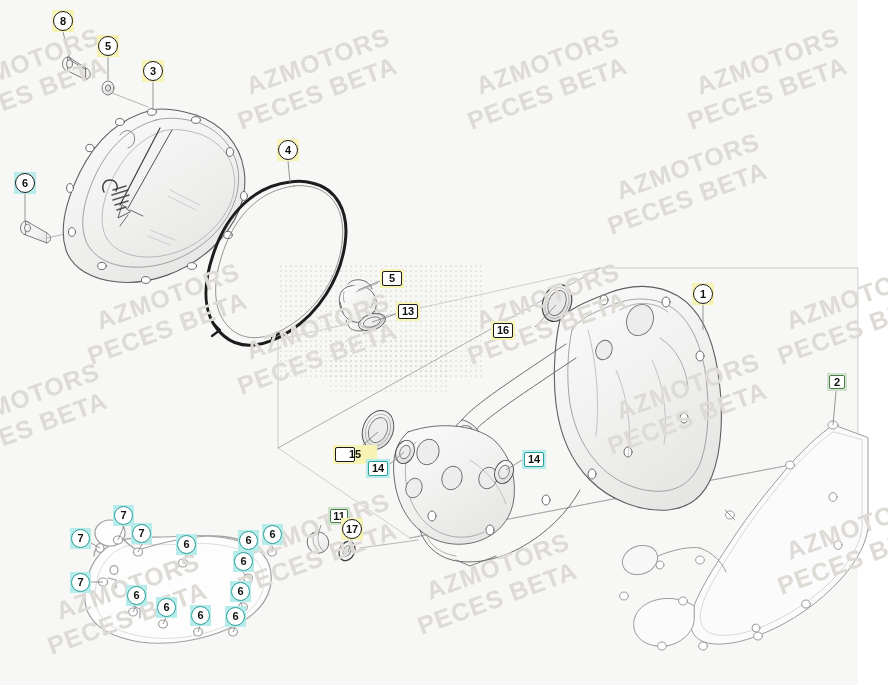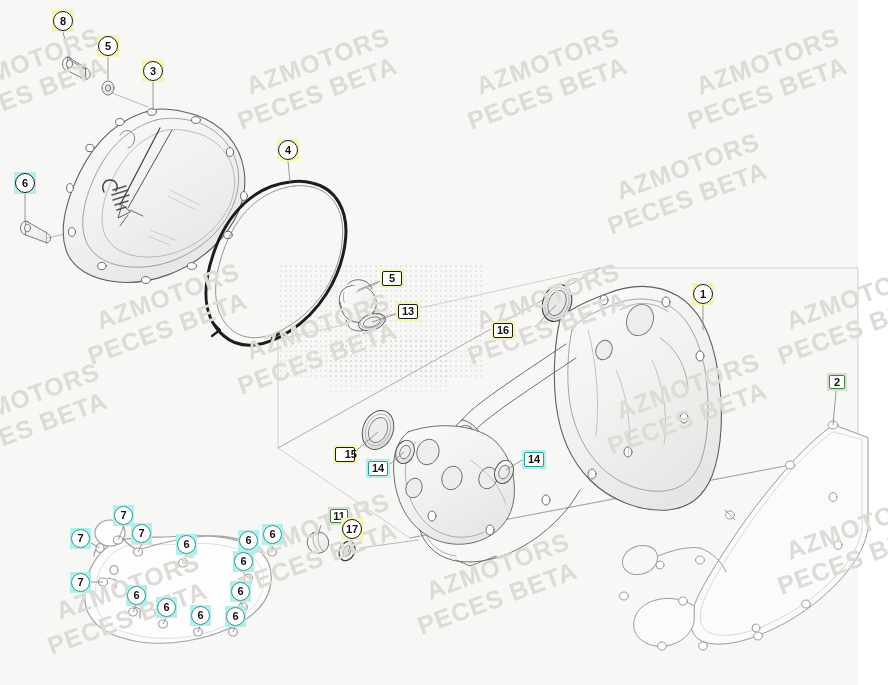--- a/index.html
+++ b/index.html
@@ -477,21 +477,21 @@
         <span class="num">16</span>
       </div>
       <div class="lbl hl-y" style="left: 692px; top: 283px; width: 22px; height: 22px;">
         <span class="shape-circle" style="left: 1px; top: 1px; width: 18px; height: 18px;"></span>
         <span class="num">1</span>
       </div>
       <div class="lbl hl-g" style="left: 827px; top: 373px; width: 20px; height: 18px;">
         <span class="shape-rect-g" style="left: 2px; top: 2px; width: 14px; height: 12px;"></span>
         <span class="num">2</span>
       </div>
-      <div class="lbl hl-y" style="left: 333px; top: 445px; width: 24px; height: 19px; justify-content: flex-end;">
+      <div class="lbl hl-y" style="left: 333px; top: 445px; width: 44px; height: 19px;">
         <span class="shape-rect" style="left: 2px; top: 2px; width: 18px; height: 13px;"></span>
         <span class="num">15</span>
       </div>
       <div class="lbl hl-c" style="left: 366px; top: 459px; width: 24px; height: 19px;">
         <span class="shape-rect-c" style="left: 2px; top: 2px; width: 18px; height: 13px;"></span>
         <span class="num">14</span>
       </div>
       <div class="lbl hl-c" style="left: 522px; top: 450px; width: 24px; height: 19px;">
         <span class="shape-rect-c" style="left: 2px; top: 2px; width: 18px; height: 13px;"></span>
         <span class="num">14</span>

